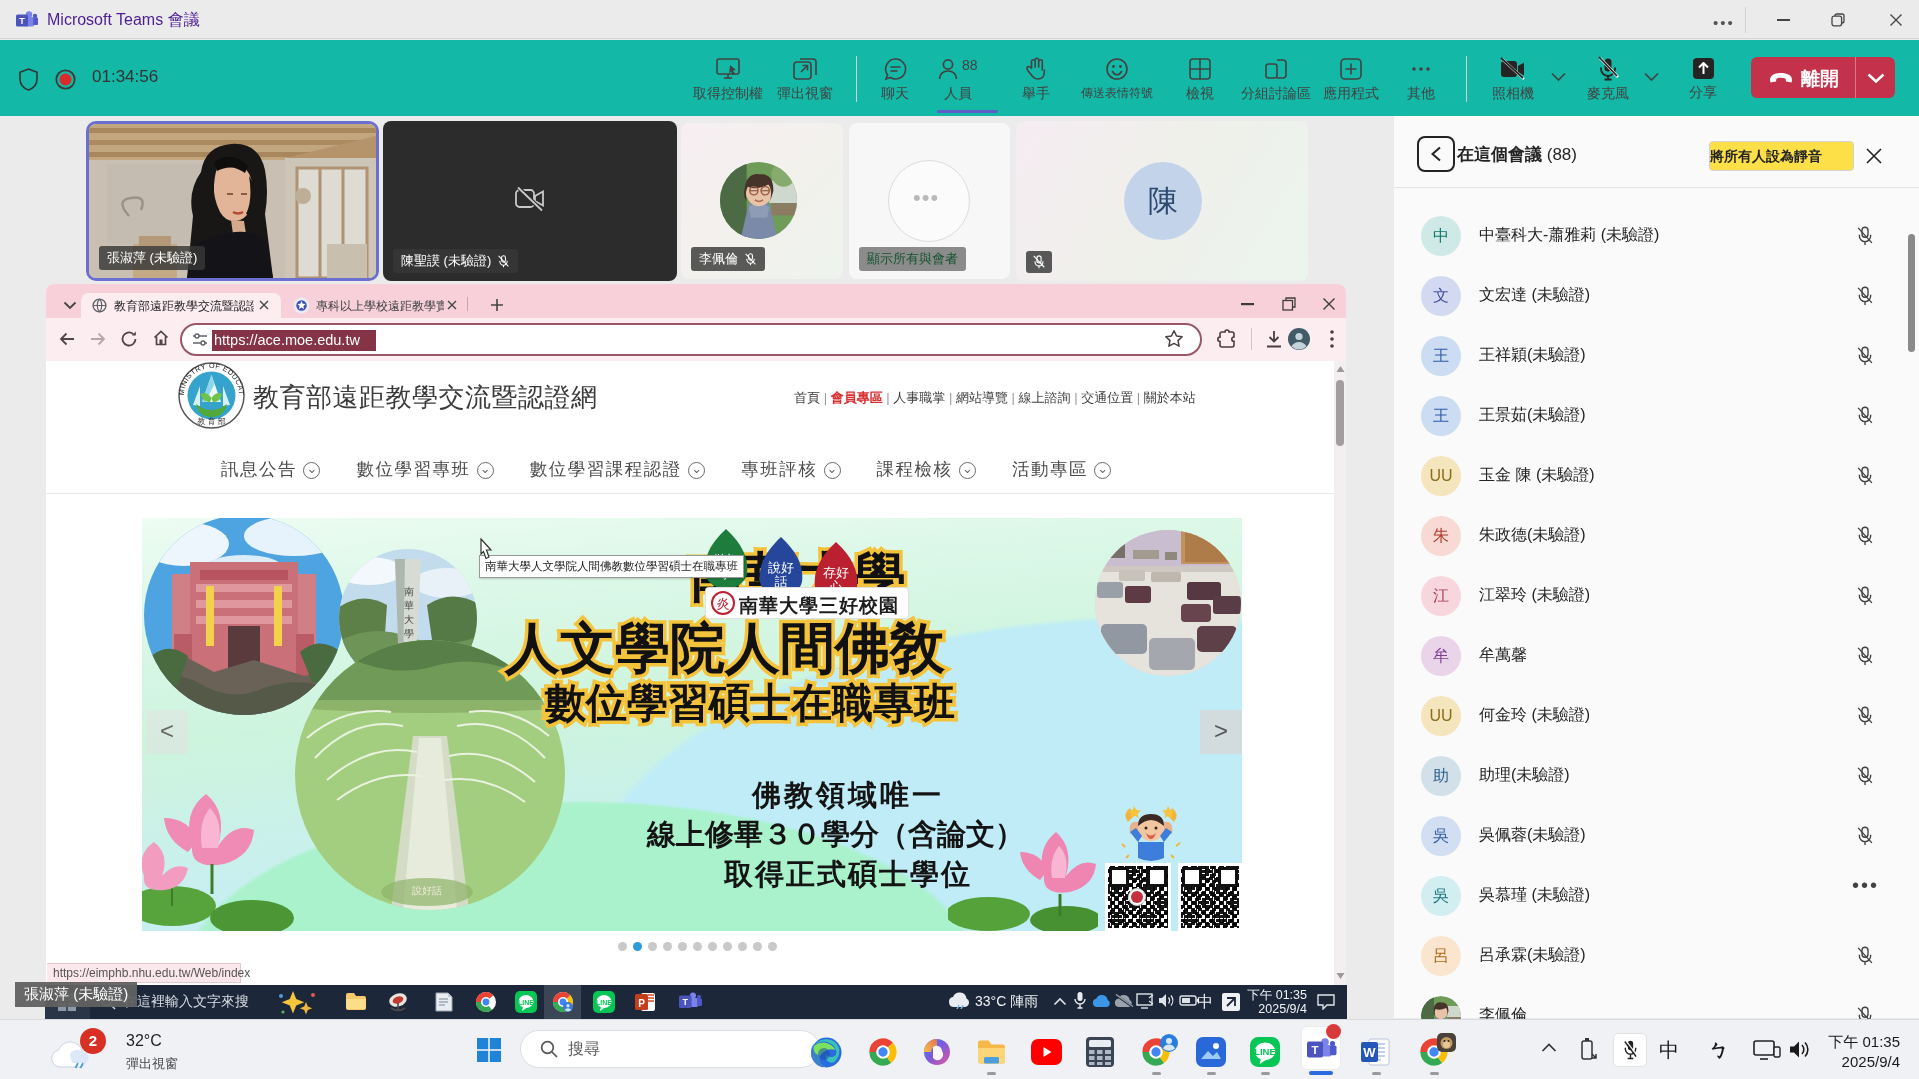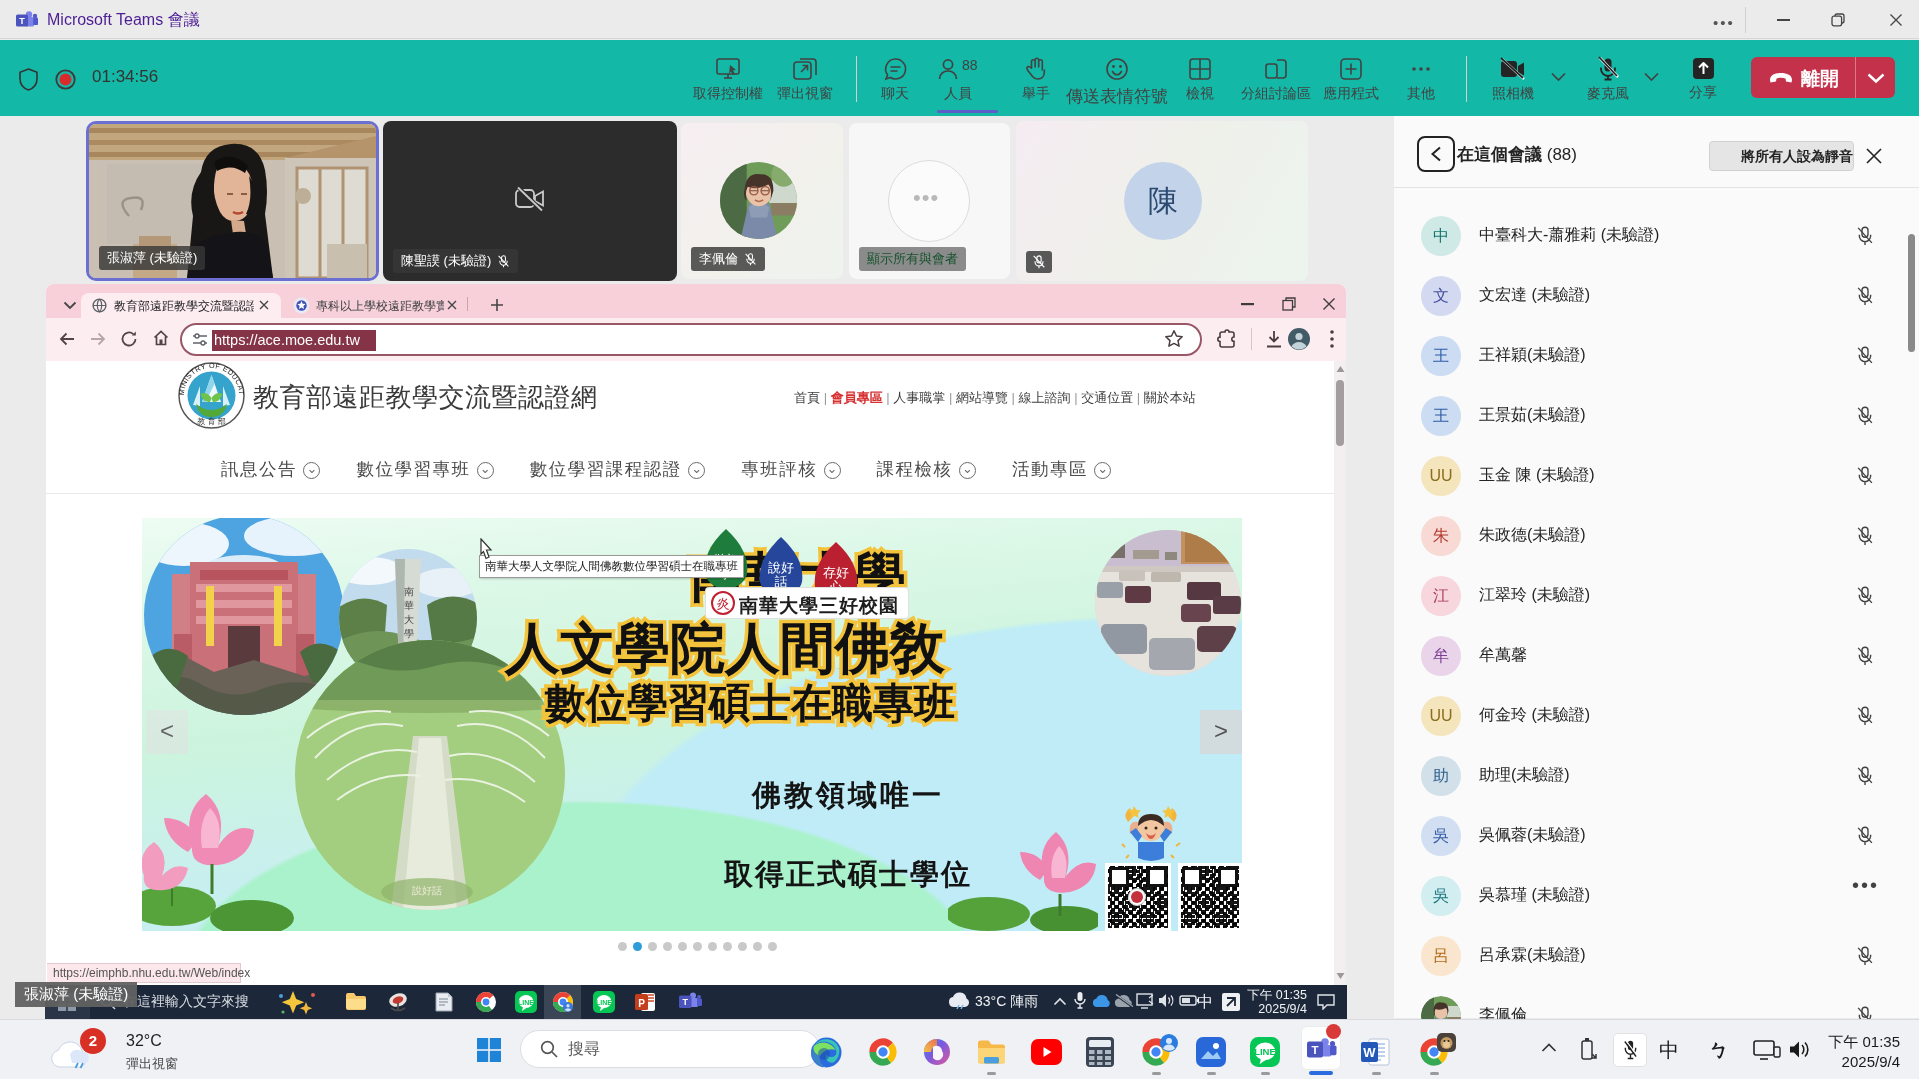--- a/index.html
+++ b/index.html
@@ -126,21 +126,21 @@
     <div class="lbl" style="font-size:14px">舉手</div>
   </div>
 
   <div class="tbtn" style="left:1057px;top:16px;width:120px">
     <svg width="26" height="26" viewBox="0 0 26 26">
         <circle cx="13" cy="13" r="10" fill="none" stroke="#424242" stroke-width="1.6"></circle>
         <circle cx="9.5" cy="10.5" r="1.4" fill="#424242"></circle>
         <circle cx="16.5" cy="10.5" r="1.4" fill="#424242"></circle>
         <path d="M8.5 15.5 c1.2 2.2 2.7 3.2 4.5 3.2 s3.3-1 4.5-3.2" fill="none" stroke="#424242" stroke-width="1.6" stroke-linecap="round"></path>
       </svg>
-    <div class="lbl" style="font-size:17px">傳送表情符號</div>
+    <div class="lbl" style="font-size:12px">傳送表情符號</div>
   </div>
 
   <div class="tbtn" style="left:1140px;top:16px;width:120px">
     <svg width="26" height="26" viewBox="0 0 26 26">
         <rect x="3" y="3" width="20" height="20" rx="3" fill="none" stroke="#424242" stroke-width="1.6"></rect>
         <path d="M13 3 v20 M3 13 h20" stroke="#424242" stroke-width="1.6"></path>
       </svg>
     <div class="lbl" style="font-size:14px">檢視</div>
   </div>
 
@@ -547,20 +547,21 @@
     <div class="abs" style="left:564px;top:70px;z-index:4;width:202px;height:30px;background:#fefefe;border-radius:3px;box-shadow:0 0 0 1px #e0e0e0"></div>
     <svg class="abs" style="left:568px;top:72px;z-index:5" width="26" height="26" viewBox="0 0 26 26">
         <circle cx="13" cy="13" r="11" fill="none" stroke="#c02030" stroke-width="2"></circle>
         <text x="13" y="18" font-size="13" text-anchor="middle" fill="#c02030" font-family="Liberation Sans">炎</text>
       </svg>
     <div class="abs" style="left:597px;top:75px;z-index:5;font-size:19px;font-weight:bold;color:#1d1d1d;letter-spacing:1px">南華大學三好校園</div>
 
     <div class="h1o" style="left:363px;top:94px;font-size:55px;letter-spacing:0px"><span class="yl">人文學院人間佛敎</span><span class="bk">人文學院人間佛敎</span></div>
     <div class="h1o" style="left:403px;top:158px;font-size:41px;letter-spacing:0px"><span class="yl">數位學習碩士在職專班</span><span class="bk">數位學習碩士在職專班</span></div>
     <div class="abs" style="left:610px;top:258px;font-size:29px;font-weight:bold;color:#141414;letter-spacing:3px">佛教領域唯一</div>
+    <div class="abs" style="left:505px;top:297px;font-size:29px;font-weight:bold;color:#141414">線上修畢３０學分（含論文）</div>
     <div class="abs" style="left:582px;top:337px;font-size:29px;font-weight:bold;color:#141414;letter-spacing:2px">取得正式碩士學位</div>
 
     <svg class="abs" style="left:336px;top:20px;z-index:6" width="16" height="22" viewBox="0 0 16 22">
         <path d="M3 1 L13 12 H8.5 L11 19 8 20.5 5.5 13.5 3 16z" fill="#fff" stroke="#333" stroke-width="1.2"></path>
       </svg>
     <div class="abs" style="left:337px;top:37px;z-index:5;background:#fff;border:1px solid #999;box-shadow:1px 1px 2px rgba(0,0,0,.2);font-size:11.5px;color:#222;padding:3px 5px;white-space:nowrap">南華大學人文學院人間佛教數位學習碩士在職專班</div>
 
     <svg class="abs" style="left:978px;top:282px" width="62" height="64" viewBox="0 0 62 64">
       <g stroke="none">
           <path d="M12 20 l-7 -12 M50 20 l7 -12" stroke="#e8a33d" stroke-width="0"></path>
@@ -746,21 +747,21 @@
       <path d="M1 1 h16 v10 h-7 l-4 4 v-4 H1z" fill="none" stroke="#dfe3e8" stroke-width="1.4"></path>
     </svg>
 </div>
 
 <div class="abs" id="panel">
   <div class="abs" style="left:23px;top:20px;width:38px;height:36px;border:2px solid #222;border-radius:8px;background:#fafafa"></div>
   <svg class="abs" style="left:36px;top:30px" width="12" height="16" viewBox="0 0 12 16">
       <path d="M10 1.5 L2.5 8 10 14.5" fill="none" stroke="#242424" stroke-width="2"></path>
     </svg>
   <div class="abs" style="left:63px;top:27px;font-size:17px;font-weight:bold;color:#242424">在這個會議 <span style="font-weight:normal">(88)</span></div>
-  <div class="abs" style="left:315px;top:25px;width:145px;height:30px;background:#e5e5e5;border:1px solid #d1d1d1;border-radius:4px;text-align:right;line-height:28px;font-size:14px;font-weight:bold;color:#242424">將所有人設為靜音</div>
+  <div class="abs" style="left:315px;top:25px;width:145px;height:30px;background:#fde047;border:1px solid #d1d1d1;border-radius:4px;text-align:left;line-height:28px;font-size:14px;font-weight:bold;color:#242424">將所有人設為靜音</div>
   <svg class="abs" style="left:470px;top:30px" width="20" height="20" viewBox="0 0 20 20">
       <path d="M3 3 L17 17 M17 3 L3 17" stroke="#242424" stroke-width="1.6"></path>
     </svg>
   <div class="abs" style="left:0;top:71px;width:525px;height:1px;background:#e3e3e3"></div>
   <div class="abs" style="left:514px;top:118px;width:7px;height:118px;background:#8a8a8a;border-radius:4px"></div>
   <div class="prow" style="top:90px">
       <div class="pavatar" style="background:#cfeae6;color:#13756a">中</div>
       <div class="pname">中臺科大-蕭雅莉 (未驗證)</div>
       <svg class="pmic" style="left:461px" width="20" height="20" viewBox="0 0 16 16">
         <rect x="5.6" y="1" width="4.8" height="8" rx="2.4" fill="none" stroke="#424242" stroke-width="1.1"></rect>

